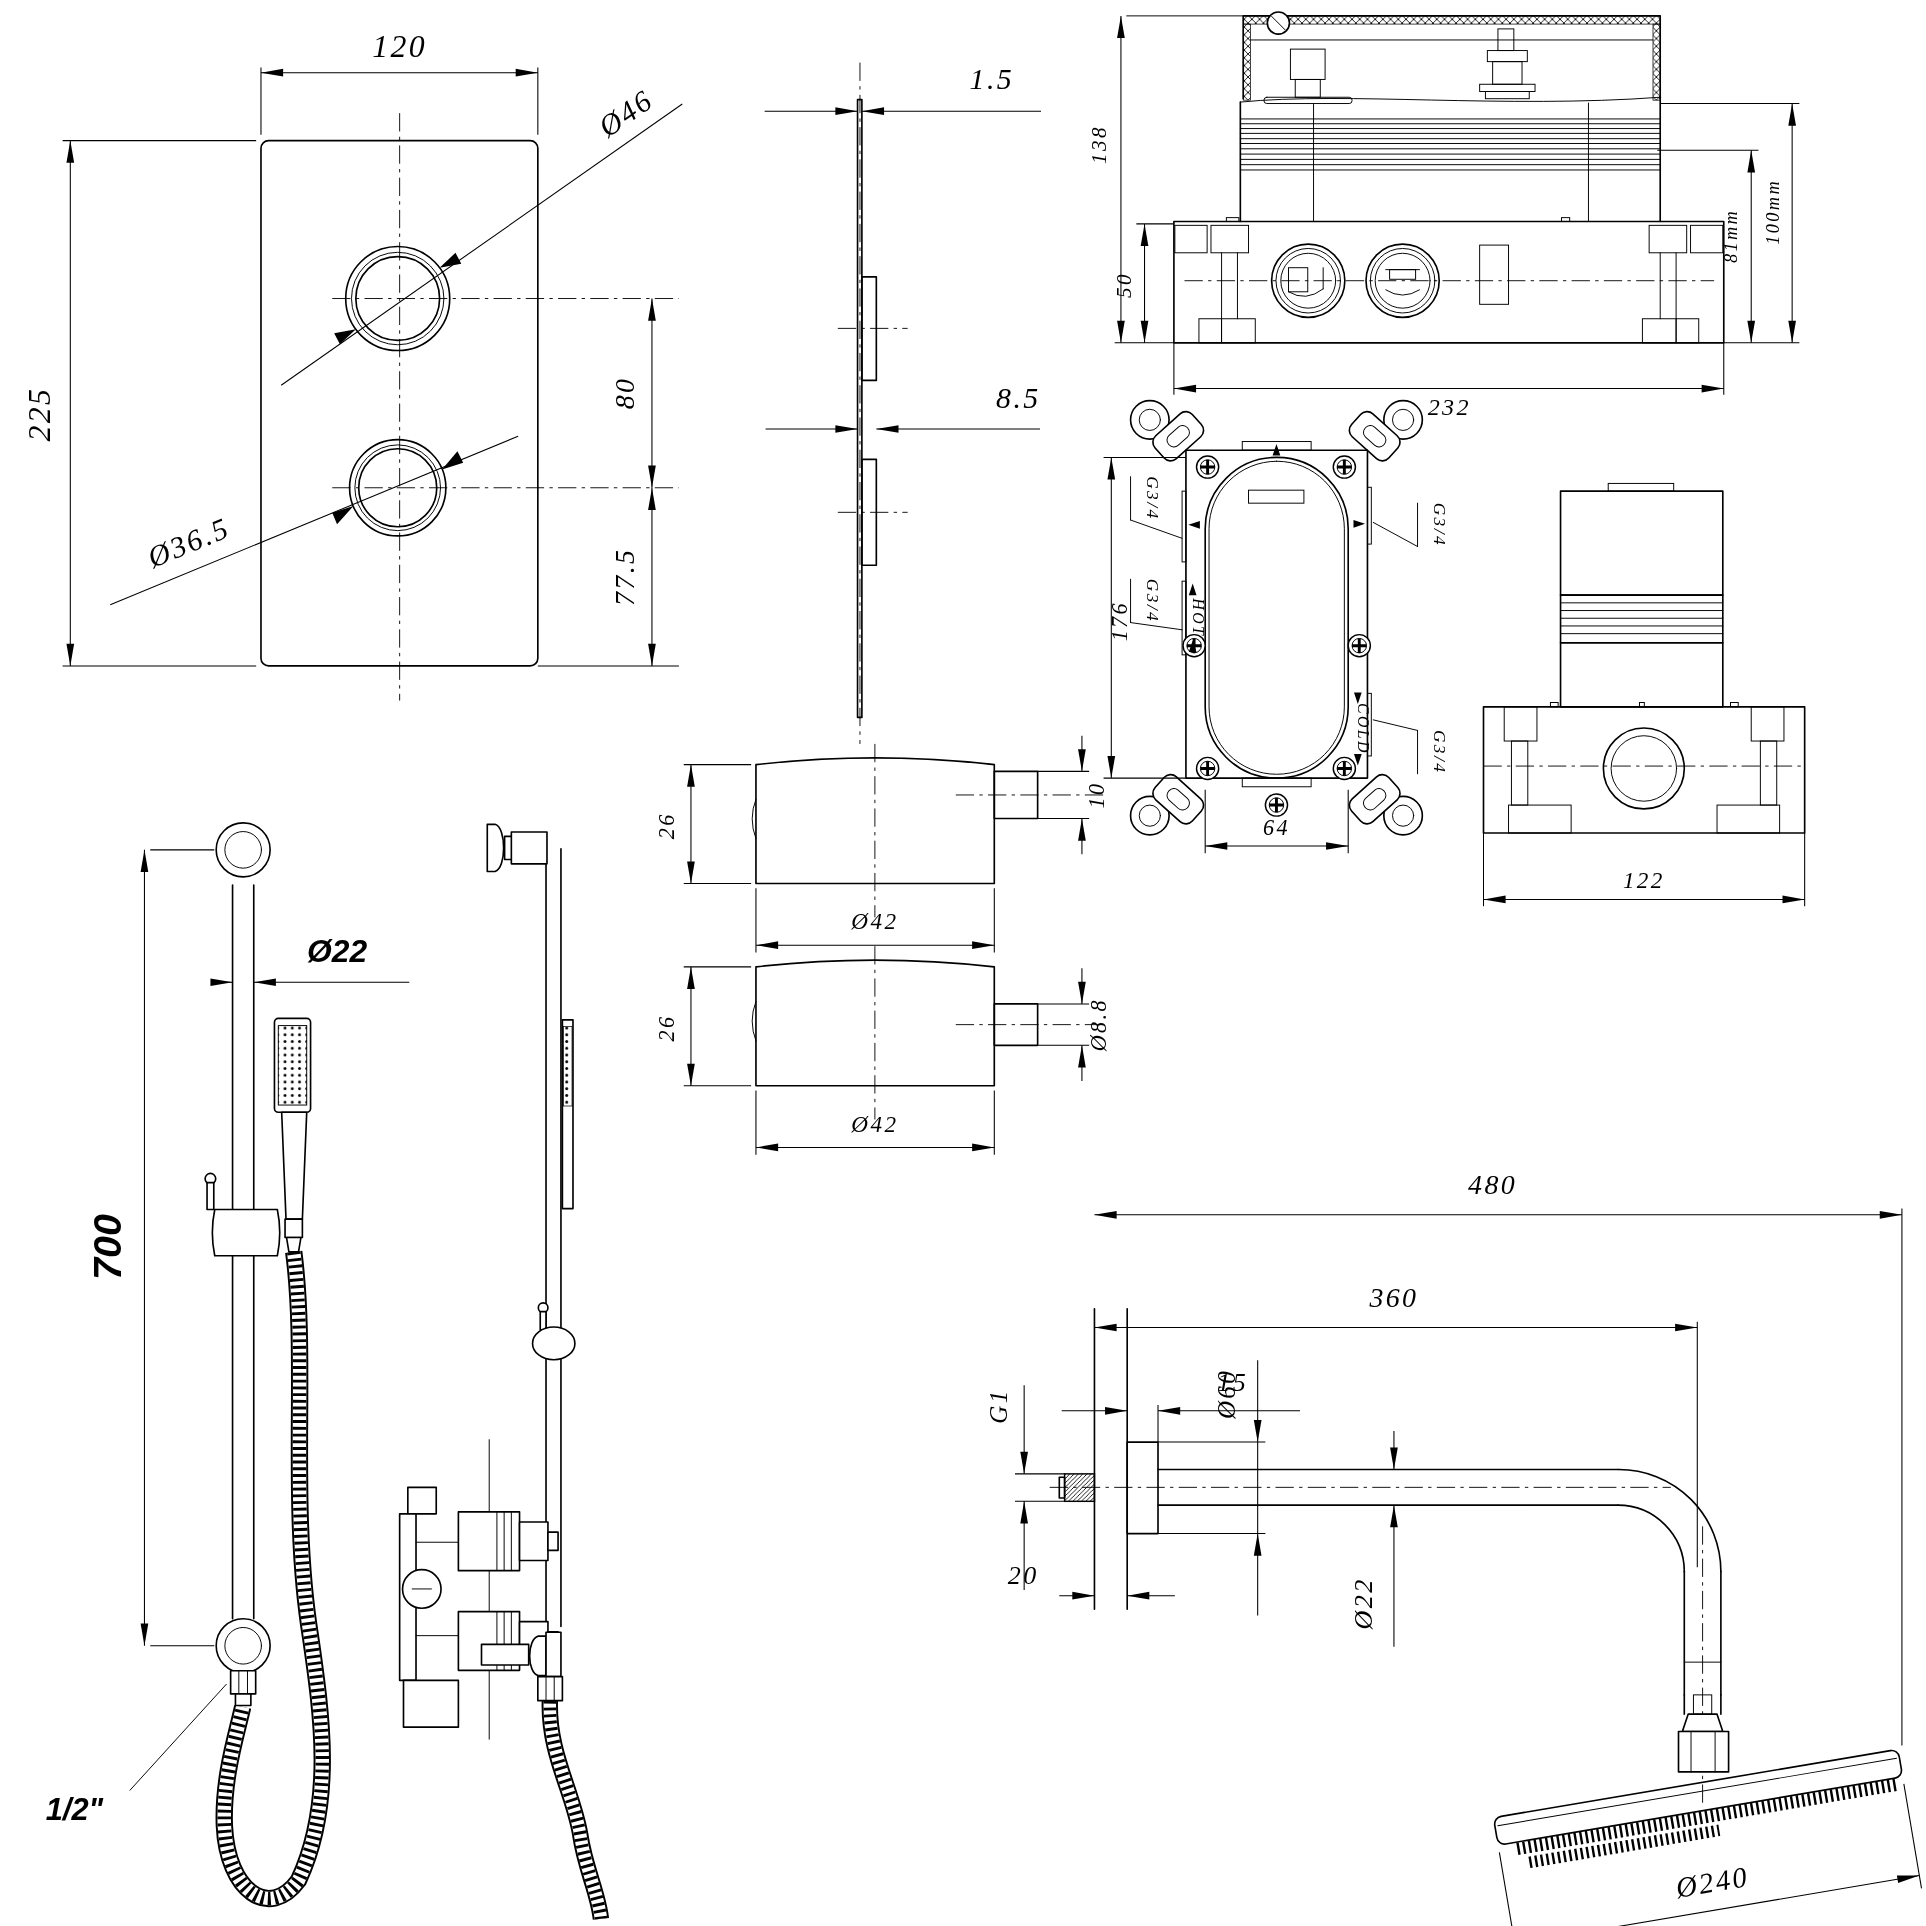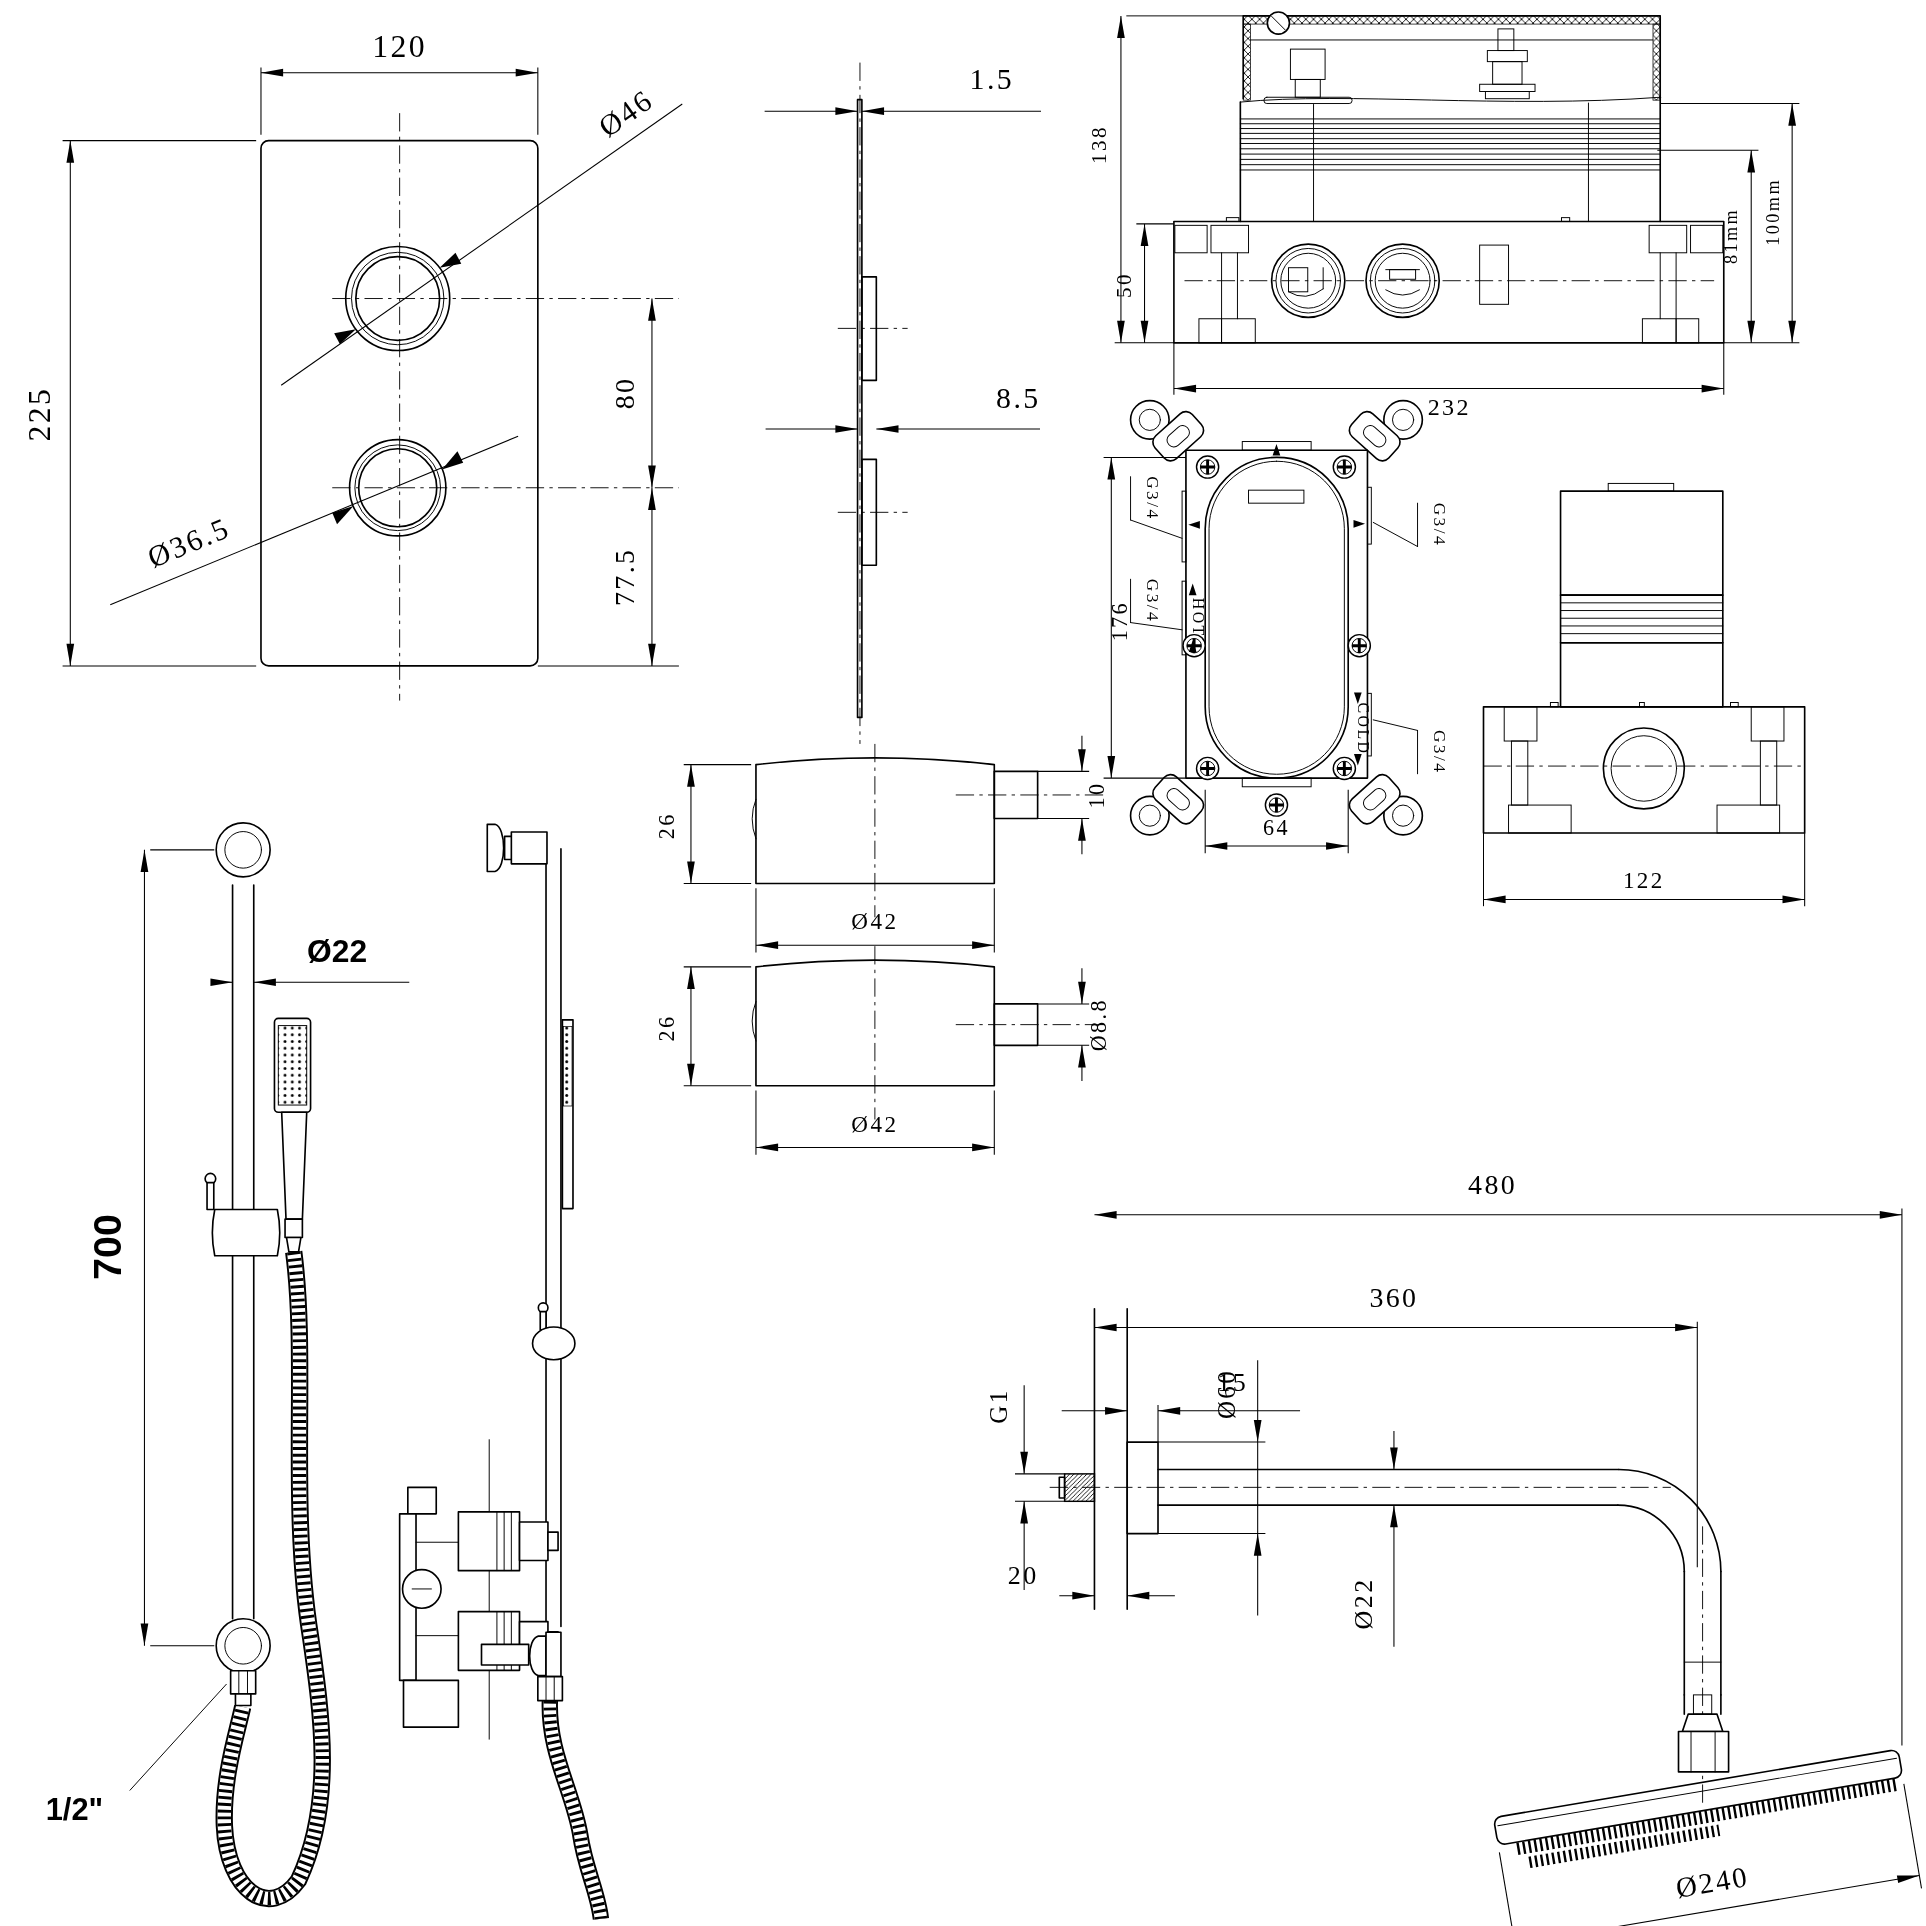--- a/index.html
+++ b/index.html
@@ -1,16 +1,16 @@
 <!DOCTYPE html>
 <html style="font-size:7.7px"><head>
 <meta charset="utf-8">
 <style>
   html,body{margin:0;padding:0;background:#fff;}
-  #canvas{position:relative;width:1926px;height:1926px;background:#ffffff;overflow:hidden;}
+  #canvas{position:relative;width:1926px;height:1926px;background:#ffffff;overflow:hidden;font-style:italic;}
   svg{position:absolute;left:0;top:0;}
   .o{stroke:#000;fill:none;stroke-width:3.4;stroke-linecap:round;stroke-linejoin:round;}
   .t{stroke:#000;fill:none;stroke-width:2;stroke-linecap:round;}
   .d{stroke:#000;fill:none;stroke-width:2.2;}
   .cl{stroke:#000;fill:none;stroke-width:1.9;stroke-dasharray:38 11 7 11;}
   .wf{fill:#ffffff;stroke:#000;stroke-width:3.4;stroke-linejoin:round;}
   .ar{fill:#000;stroke:none;}
   text{fill:#000;}
   .s{font-family:"Liberation Serif","DejaVu Serif",serif;letter-spacing:5px;}
   .b{font-family:"Liberation Sans","DejaVu Sans",sans-serif;font-weight:bold;}

